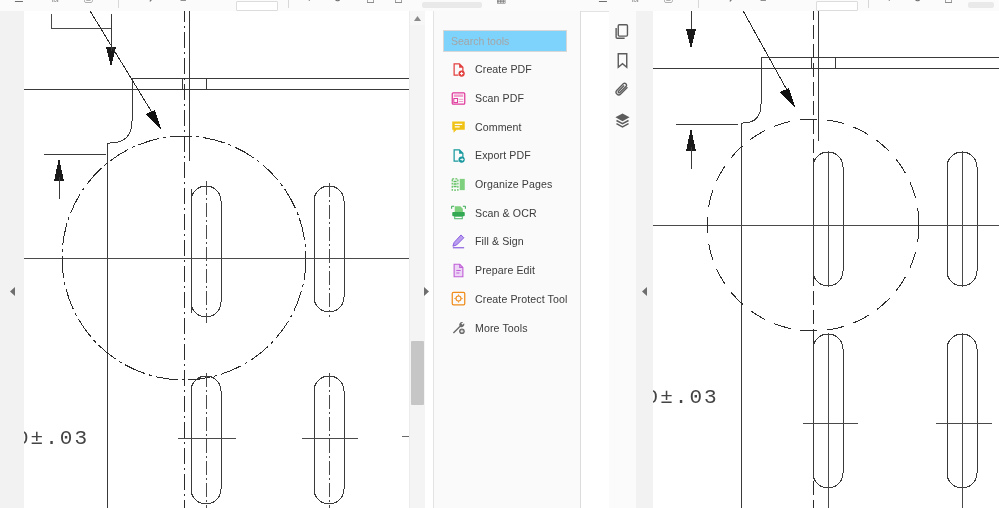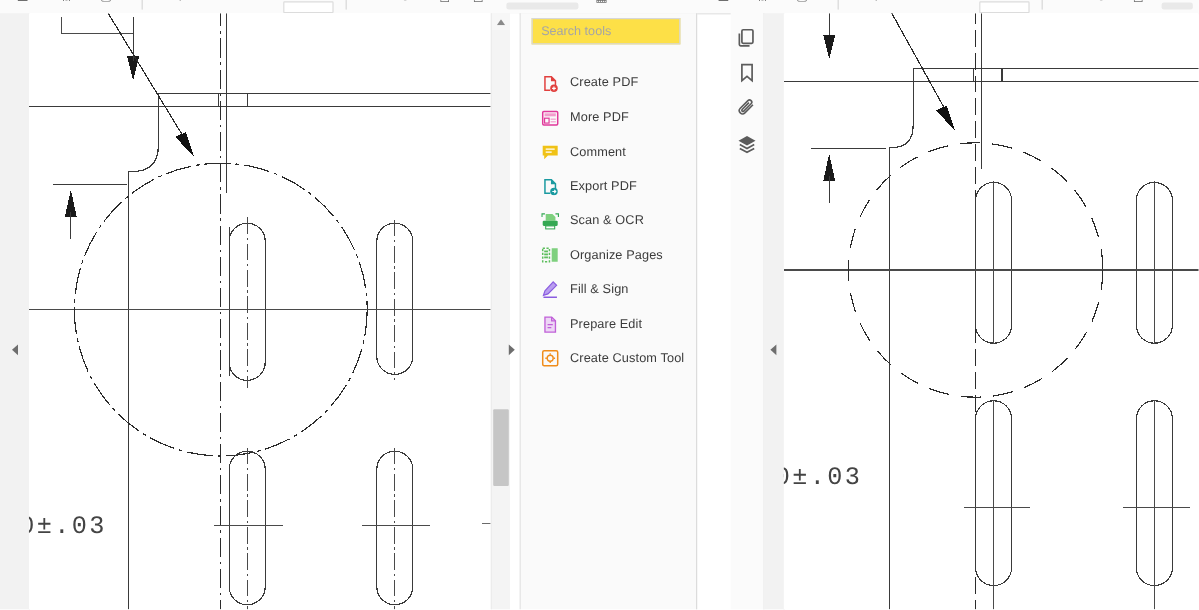--- a/index.html
+++ b/index.html
@@ -64,22 +64,22 @@
     position:absolute;left:1px;width:13px;background:#c6c6c6;border-radius:1px;
   }
 
   
   .toolspanel{
     position:absolute;left:433px;top:11px;width:146px;height:497px;
     background:#fafafa;border-left:1px solid #e4e4e4;border-right:1px solid #dcdcdc;
     overflow:hidden;
   }
   .search-box{
-    position:absolute;left:9px;top:4px;width:124px;height:22px;
-    border:1px solid #d7d7d7;background:#fde047;border-radius:0;
+    position:absolute;left:9px;top:19px;width:124px;height:22px;
+    border:1px solid #d7d7d7;background:#7dd3fc;border-radius:0;
     box-sizing:border-box;
   }
   .search-box input{
     width:100%;height:100%;border:0;outline:0;background:transparent;
     font-family:"Liberation Sans",sans-serif;font-size:10.5px;color:#6d6d6d;
     padding:0 7px;box-sizing:border-box;
   }
   .search-box input::placeholder{color:#a5a5a5;}
 
   .tool-list{position:absolute;left:0;top:44px;width:146px;}
@@ -243,61 +243,61 @@
       </div>
 
       <div class="tool-item">
         <svg class="tool-ico" viewBox="0 0 24 24">
           <rect x="2" y="3" width="20" height="18" rx="1.5" fill="none" stroke="#e0399b" stroke-width="2"></rect>
           <rect x="4.5" y="5.5" width="15" height="4" fill="#f39ccd"></rect>
           <rect x="4.5" y="12" width="6" height="6.5" fill="none" stroke="#e0399b" stroke-width="1.6"></rect>
           <rect x="12.5" y="12.5" width="7" height="1.6" fill="#f39ccd"></rect>
           <rect x="12.5" y="16" width="7" height="1.6" fill="#f39ccd"></rect>
         </svg>
-        <span class="tool-label">More PDF</span>
+        <span class="tool-label">Scan PDF</span>
       </div>
 
       <div class="tool-item">
         <svg class="tool-ico" viewBox="0 0 24 24">
           <path d="M2 4h20v13H9l-5 5v-5H2z" fill="#f0c216"></path>
           <path d="M6 8.5h12M6 12.5h8" stroke="#fff" stroke-width="1.8"></path>
         </svg>
         <span class="tool-label">Comment</span>
       </div>
 
       <div class="tool-item">
         <svg class="tool-ico" viewBox="0 0 24 24">
           <path d="M4 2h10l6 6v8h-2V9h-5V4H6v16h6v2H4z" fill="#1a9aa0"></path>
           <circle cx="17" cy="18.5" r="5" fill="#1a9aa0"></circle>
           <path d="M14.8 18.5h4.4M17.4 16.4l2 2.1-2 2.1" stroke="#fff" stroke-width="1.5" fill="none"></path>
         </svg>
         <span class="tool-label">Export PDF</span>
-      </div>
-
-      <div class="tool-item">
-        <svg class="tool-ico" viewBox="0 0 24 24">
-          <path d="M6 2h9l4 4v5H6z" fill="#7ed07e"></path>
-          <rect x="2" y="11" width="20" height="7" rx="1.5" fill="#34a853"></rect>
-          <rect x="6" y="18" width="12" height="4" fill="#fff" stroke="#34a853" stroke-width="1.4"></rect>
-          <path d="M1 6v-4h4M23 6v-4h-4" stroke="#34a853" stroke-width="1.6" fill="none"></path>
-        </svg>
-        <span class="tool-label">Scan &amp; OCR</span>
       </div>
 
       <div class="tool-item">
         <svg class="tool-ico" viewBox="0 0 24 24">
           <rect x="2" y="3" width="9" height="18" fill="none" stroke="#5dbe5d" stroke-width="2" stroke-dasharray="3 2"></rect>
           <rect x="14" y="3" width="8" height="18" fill="#7ed07e"></rect>
           <rect x="4" y="6" width="5" height="2.4" fill="#5dbe5d"></rect>
           <rect x="4" y="10" width="5" height="2.4" fill="#5dbe5d"></rect>
           <rect x="4" y="14" width="5" height="2.4" fill="#5dbe5d"></rect>
         </svg>
         <span class="tool-label">Organize Pages</span>
       </div>
 
+      <div class="tool-item">
+        <svg class="tool-ico" viewBox="0 0 24 24">
+          <path d="M6 2h9l4 4v5H6z" fill="#7ed07e"></path>
+          <rect x="2" y="11" width="20" height="7" rx="1.5" fill="#34a853"></rect>
+          <rect x="6" y="18" width="12" height="4" fill="#fff" stroke="#34a853" stroke-width="1.4"></rect>
+          <path d="M1 6v-4h4M23 6v-4h-4" stroke="#34a853" stroke-width="1.6" fill="none"></path>
+        </svg>
+        <span class="tool-label">Scan &amp; OCR</span>
+      </div>
+
 
       <div class="tool-item">
         <svg class="tool-ico" viewBox="0 0 24 24">
           <path d="M16 1.5 20.5 6 9 17.5 3 19.5l2-6z" fill="#b99ef0" stroke="#8a5ce0" stroke-width="1.6"></path>
           <path d="M3 22h18" stroke="#8a5ce0" stroke-width="1.9"></path>
         </svg>
         <span class="tool-label">Fill &amp; Sign</span>
       </div>
 
       <div class="tool-item">
@@ -310,23 +310,31 @@
       </div>
 
 
 
       <div class="tool-item">
         <svg class="tool-ico" viewBox="0 0 24 24">
           <rect x="2" y="2" width="20" height="20" rx="2" fill="none" stroke="#f08c1a" stroke-width="2"></rect>
           <circle cx="12" cy="12" r="4" fill="none" stroke="#f08c1a" stroke-width="1.8"></circle>
           <path d="M12 5.5v2M12 16.5v2M5.5 12h2M16.5 12h2" stroke="#f08c1a" stroke-width="1.8"></path>
         </svg>
-        <span class="tool-label">Create Custom Tool</span>
-      </div>
-
+        <span class="tool-label">Create Protect Tool</span>
+      </div>
+
+      <div class="tool-item">
+        <svg class="tool-ico" viewBox="0 0 24 24">
+          <path d="M19.5 3.5a4.6 4.6 0 0 0-6 6L3 20l1.6 1.6L15 11a4.6 4.6 0 0 0 6-6l-2.6 2.6-2-2z" fill="#6a6a6a"></path>
+          <circle cx="17.5" cy="18" r="4.5" fill="#6a6a6a"></circle>
+          <path d="M17.5 15.6v4.8M15.1 18h4.8" stroke="#fff" stroke-width="1.5"></path>
+        </svg>
+        <span class="tool-label">More Tools</span>
+      </div>
 
     </div>
   </div>
 
   <div class="win2">
 
     <div class="rrail" style="left:0;">
       <div class="ri" style="top:12px;">
         <svg width="17" height="17" viewBox="0 0 24 24">
           <rect x="6" y="2.5" width="13" height="16" rx="1.5" fill="none" stroke="#5c5c5c" stroke-width="2"></rect>

